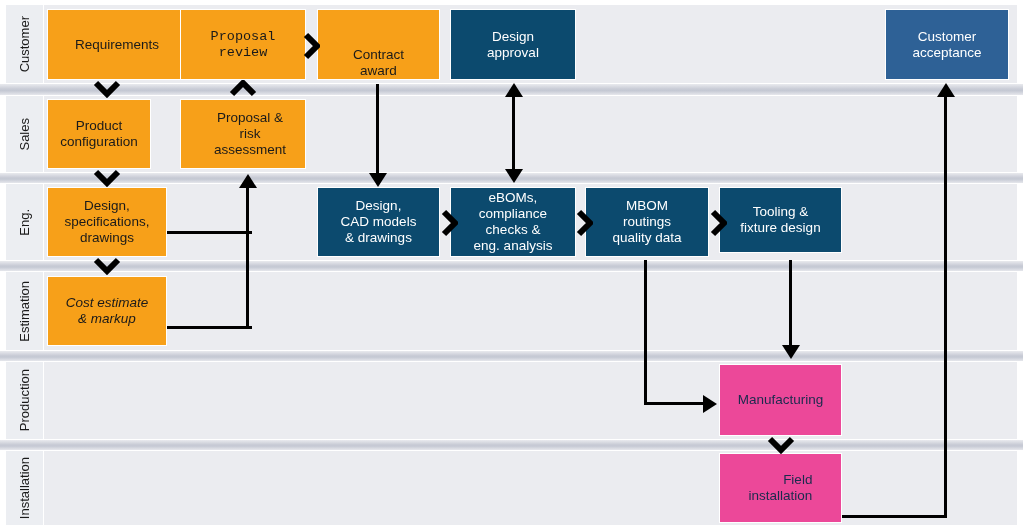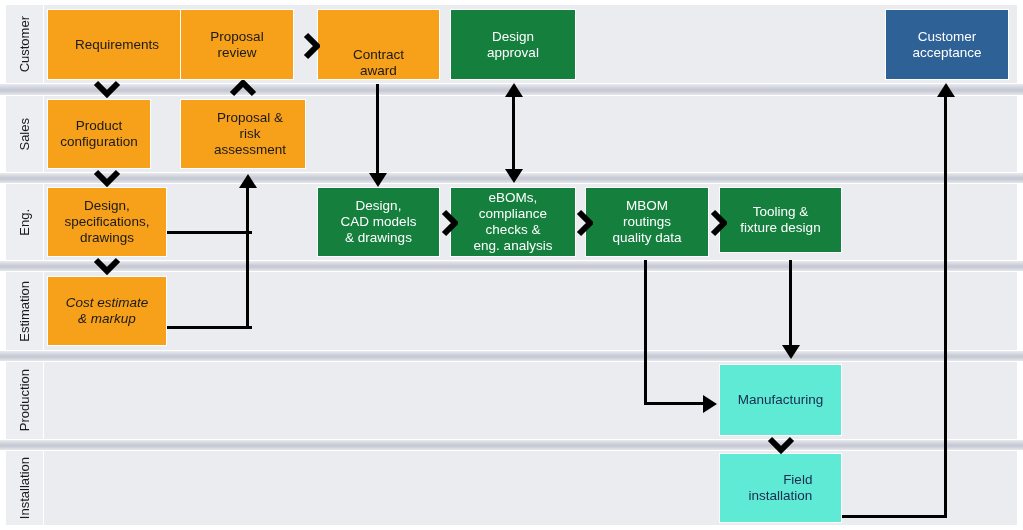--- a/index.html
+++ b/index.html
@@ -59,23 +59,23 @@
     display: flex;
     align-items: center;
     justify-content: center;
     text-align: center;
     font-size: 13.5px;
     line-height: 1.18;
     border: 1px solid #ffffff;
     z-index: 5;
   }
   .box.orange { background: #f7a019; color: #1a1a1a; }
-  .box.green  { background: #15803d; color: #ffffff; }
+  .box.green  { background: #0c4a6e; color: #ffffff; }
   .box.blue   { background: #2e6196; color: #ffffff; }
-  .box.gray   { background: #5eead4; color: #1a2b4d; }
+  .box.gray   { background: #ec4899; color: #1a2b4d; }
   .box b { font-weight: normal; }
 
   
   .seg {
     position: absolute;
     background: #000000;
     z-index: 4;
   }
   .chev {
     position: absolute;
@@ -201,21 +201,21 @@
     <polyline points="4,3 15,14 4,25" fill="none" stroke="#000" stroke-width="6" stroke-linecap="butt"></polyline>
   </svg>
 
   <svg class="chev" width="28" height="18" style="left:767px;top:436px;">
     <polyline points="3,3 14,14 25,3" fill="none" stroke="#000" stroke-width="6" stroke-linecap="butt"></polyline>
   </svg>
 
   <div class="box orange" style="left:47px;top:9px;width:140px;height:71px;">
     <b>Requirements</b>
   </div>
-  <div class="box orange" style="left:180px;top:9px;width:114px;height:71px;">
+  <div class="box orange" style="left:180px;top:9px;width:126px;height:71px;font-family:Liberation Mono, monospace;">
     <b>Proposal<br>review</b>
   </div>
   <div class="box orange" style="left:317px;top:9px;width:123px;height:71px;align-items:flex-end;">
     <b>Contract<br>award</b>
   </div>
   <div class="box green" style="left:450px;top:9px;width:126px;height:71px;">
     <b>Design<br>approval</b>
   </div>
   <div class="box blue" style="left:885px;top:9px;width:124px;height:71px;">
     <b>Customer<br>acceptance</b>

